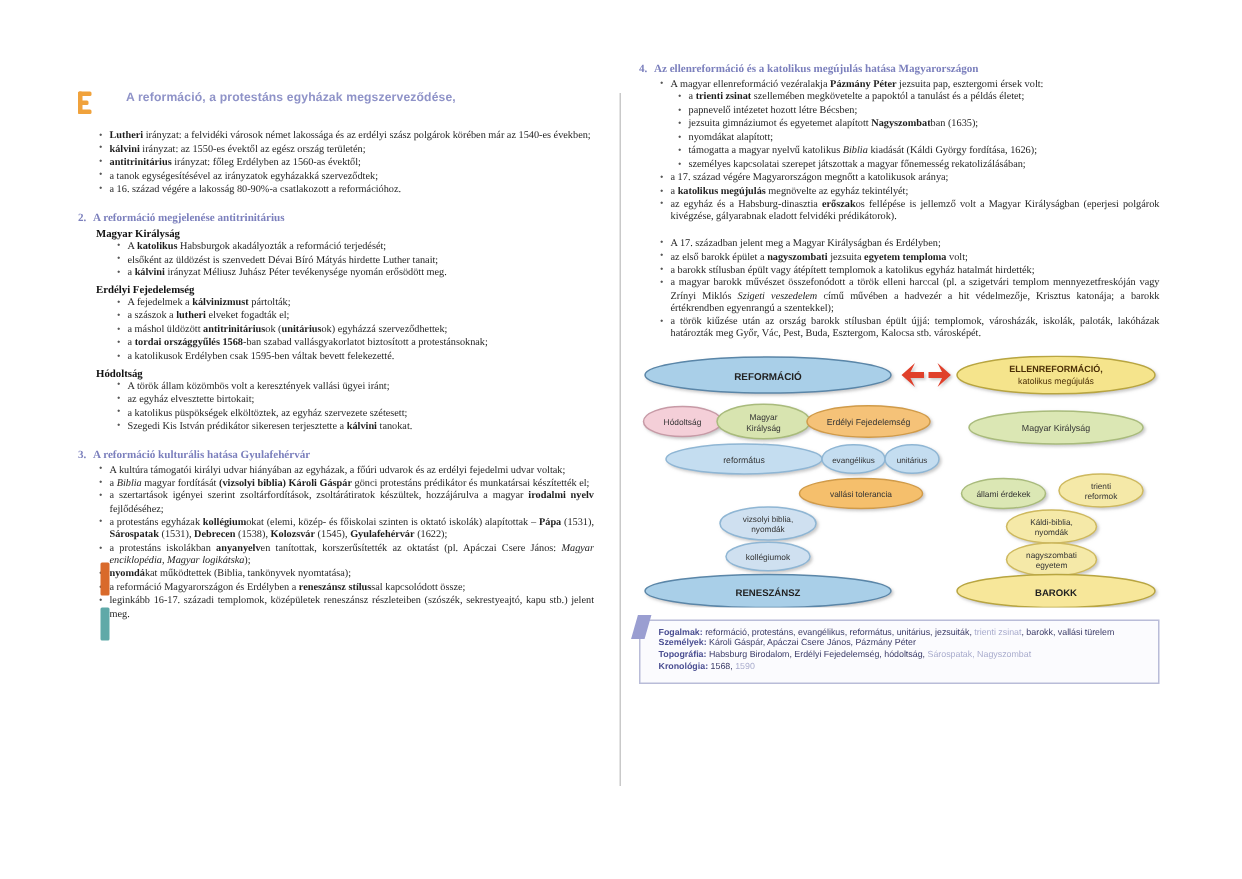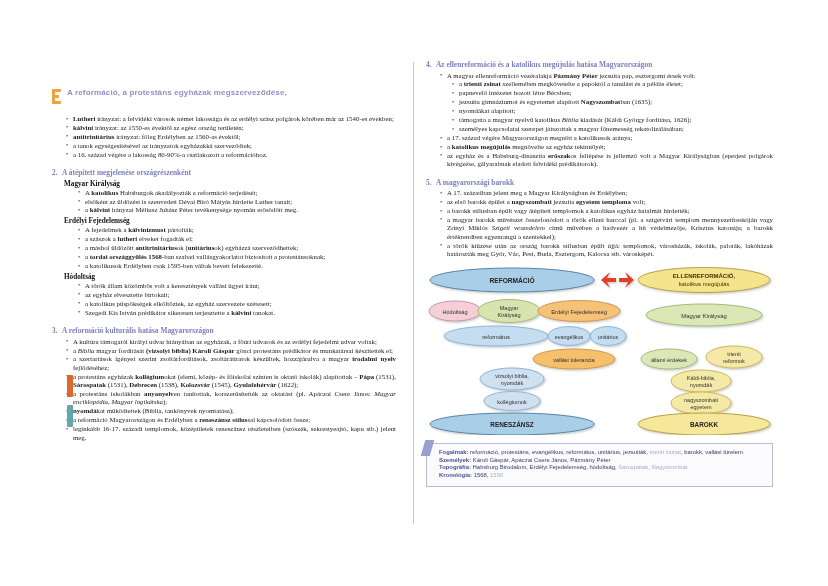--- a/index.html
+++ b/index.html
@@ -8,26 +8,26 @@
     width:828px; height:586px;
     background:#ffffff;
     font-family:"Liberation Serif", serif;
     color:#1a1a1a;
     overflow:hidden;
     position:relative;
   }
   .page { position:absolute; inset:0; display:flex; }
   .col { position:relative; }
   .col-left  { width:414px; padding:60px 18px 10px 52px; }
-  .col-right { width:414px; padding:60px 55px 10px 12px; }
+  .col-right { width:414px; padding:41px 55px 10px 12px; }
 
   .divider { position:absolute; left:413px; top:62px; bottom:62px; width:1px; background:#c9c9c9; }
 
   
-  .doc-title { display:flex; gap:6px; align-items:flex-start; margin-bottom:9px;margin-top:28px; }
+  .doc-title { display:flex; gap:23px; align-items:flex-start; margin-bottom:9px; }
   .title-icon { flex:0 0 auto; width:9px; height:17px; margin-top:1px; position:relative; }
   .title-icon i { position:absolute; left:0; background:#f0a23c; border-radius:1px; display:block; }
   .title-icon i:nth-child(1){ top:0; width:9px; height:3px; }
   .title-icon i:nth-child(2){ top:6px; width:7px; height:3px; }
   .title-icon i:nth-child(3){ top:12px; width:9px; height:3px; }
   .title-icon i:nth-child(4){ top:0; width:2.5px; height:15px; }
   .title-text { font-family:"Liberation Sans", sans-serif; font-weight:bold; font-size:8.1px;
     line-height:10.6px; color:#8f93c8; letter-spacing:.1px; }
 
   
@@ -91,21 +91,21 @@
         <li><b>Lutheri</b> irányzat: a felvidéki városok német lakossága és az erdélyi szász polgárok körében már az 1540-es években;</li>
         <li><b>kálvini</b> irányzat: az 1550-es évektől az egész ország területén;</li>
         <li><b>antitrinitárius</b> irányzat: főleg Erdélyben az 1560-as évektől;</li>
         <li>a tanok egységesítésével az irányzatok egyházakká szerveződtek;</li>
         <li>a 16. század végére a lakosság 80-90%-a csatlakozott a reformációhoz.</li>
       </ul>
     </div>
 
     <div class="section">
       <div class="sec-head">
-        <span class="num">2.</span><span>A átépített megjelenése országrészenként</span>
+        <span class="num">2.</span><span>A reformáció megjelenése antitrinitárius</span>
       </div>
 
       <div class="subhead">Magyar Királyság</div>
       <ul class="bul lvl2">
         <li>A <b>katolikus</b> Habsburgok akadályozták a reformáció terjedését;</li>
         <li>elsőként az üldözést is szenvedett Dévai Bíró Mátyás hirdette Luther tanait;</li>
         <li>a <b>kálvini</b> irányzat Méliusz Juhász Péter tevékenysége nyomán erősödött meg.</li>
       </ul>
 
       <div class="subhead">Erdélyi Fejedelemség</div>
@@ -121,21 +121,21 @@
       <ul class="bul lvl2">
         <li>A török állam közömbös volt a keresztények vallási ügyei iránt;</li>
         <li>az egyház elvesztette birtokait;</li>
         <li>a katolikus püspökségek elköltöztek, az egyház szervezete szétesett;</li>
         <li>Szegedi Kis István prédikátor sikeresen terjesztette a <b>kálvini</b> tanokat.</li>
       </ul>
     </div>
 
     <div class="section">
       <div class="sec-head">
-        <span class="num">3.</span><span>A reformáció kulturális hatása Magyarországon</span>
+        <span class="num">3.</span><span>A reformáció kulturális hatása Gyulafehérvár</span>
       </div>
       <ul class="bul">
         <li>A kultúra támogatói királyi udvar hiányában az egyházak, a főúri udvarok és az erdélyi fejedelmi udvar voltak;</li>
         <li>a <i>Biblia</i> magyar fordítását <b>(vizsolyi biblia) Károli Gáspár</b> gönci protestáns prédikátor és munkatársai készítették el;</li>
         <li>a szertartások igényei szerint zsoltárfordítások, zsoltárátiratok készültek, hozzájárulva a magyar <b>irodalmi nyelv</b> fejlődéséhez;</li>
         <li>a protestáns egyházak <b>kollégium</b>okat (elemi, közép- és főiskolai szinten is oktató iskolák) alapítottak – <b>Pápa</b> (1531), <b>Sárospatak</b> (1531), <b>Debrecen</b> (1538), <b>Kolozsvár</b> (1545), <b>Gyulafehérvár</b> (1622);</li>
         <li>a protestáns iskolákban <b>anyanyelv</b>en tanítottak, korszerűsítették az oktatást (pl. Apáczai Csere János: <i>Magyar enciklopédia, Magyar logikátska</i>);</li>
         <li><b>nyomdá</b>kat működtettek (Biblia, tankönyvek nyomtatása);</li>
         <li>a reformáció Magyarországon és Erdélyben a <b>reneszánsz stílus</b>sal kapcsolódott össze;</li>
         <li>leginkább 16-17. századi templomok, középületek reneszánsz részleteiben (szószék, sekrestyeajtó, kapu stb.) jelent meg.</li>
@@ -161,23 +161,20 @@
         <li>személyes kapcsolatai szerepet játszottak a magyar főnemesség rekatolizálásában;</li>
       </ul>
       <ul class="bul">
         <li>a 17. század végére Magyarországon megnőtt a katolikusok aránya;</li>
         <li>a <b>katolikus megújulás</b> megnövelte az egyház tekintélyét;</li>
         <li>az egyház és a Habsburg-dinasztia <b>erőszak</b>os fellépése is jellemző volt a Magyar Királyságban (eperjesi polgárok kivégzése, gályarabnak eladott felvidéki prédikátorok).</li>
       </ul>
     </div>
 
     <div class="section">
-      <div class="sec-head">
-        <span class="num">5.</span><span>A magyarországi barokk</span>
-      </div>
       <ul class="bul">
         <li>A 17. században jelent meg a Magyar Királyságban és Erdélyben;</li>
         <li>az első barokk épület a <b>nagyszombati</b> jezsuita <b>egyetem temploma</b> volt;</li>
         <li>a barokk stílusban épült vagy átépített templomok a katolikus egyház hatalmát hirdették;</li>
         <li>a magyar barokk művészet összefonódott a török elleni harccal (pl. a szigetvári templom mennyezetfreskóján vagy Zrínyi Miklós <i>Szigeti veszedelem</i> című művében a hadvezér a hit védelmezője, Krisztus katonája; a barokk értékrendben egyenrangú a szentekkel);</li>
         <li>a török kiűzése után az ország barokk stílusban épült újjá: templomok, városházák, iskolák, paloták, lakóházak határozták meg Győr, Vác, Pest, Buda, Esztergom, Kalocsa stb. városképét.</li>
       </ul>
     </div>
 
     <div class="diagram">

